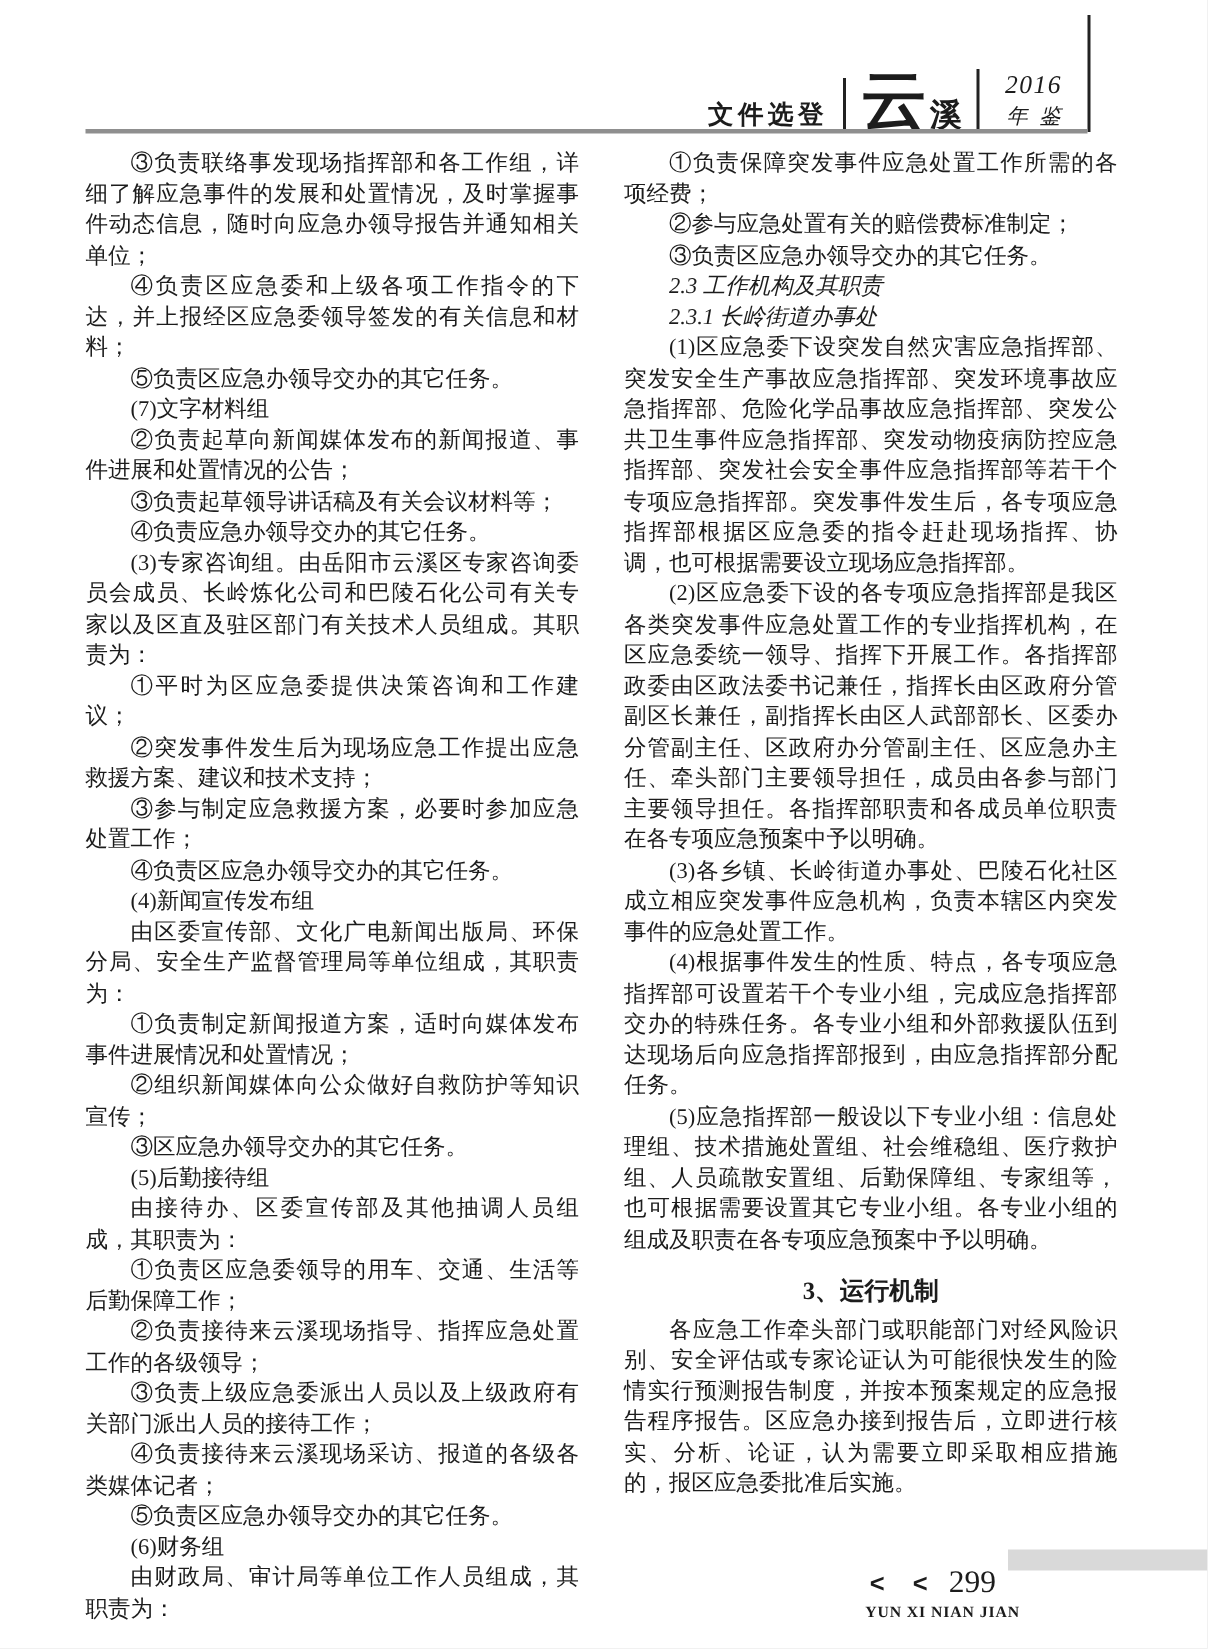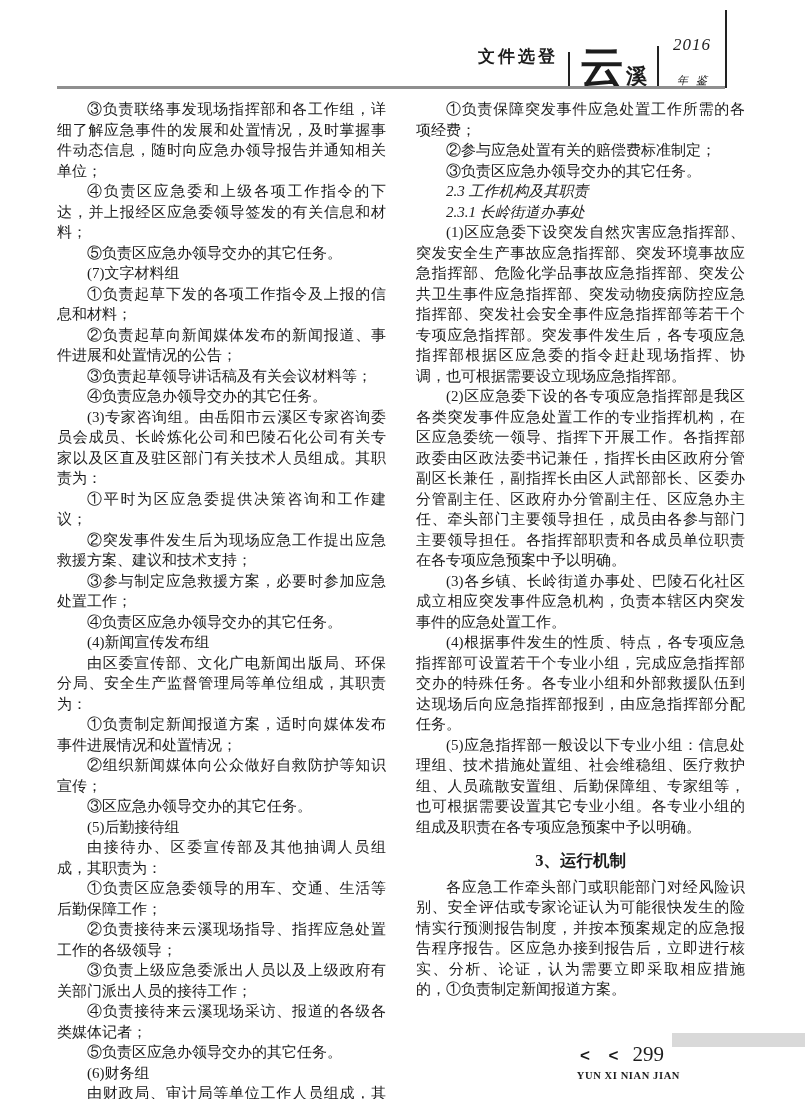--- a/index.html
+++ b/index.html
@@ -22,21 +22,21 @@
     height: 50px;
     display: flex;
     align-items: flex-end;
     gap: 10px;
   }
   .header-section {
     font-family: "Liberation Sans", "DejaVu Sans", sans-serif;
     font-weight: bold;
     font-size: 17px;
     letter-spacing: 3px;
-    padding-bottom: 20px;
+    padding-bottom: 0;
     white-space: nowrap;
   }
   .vbar { width: 2px; background: #222; height: 36px; }
   .vbar.mid { height: 42px; }
   .vbar.tall { height: 78px; }
   .brand { display: flex; align-items: flex-end; padding-bottom: 0; white-space: nowrap; }
   .brand-big {
     font-size: 44px;
     font-weight: bold;
     line-height: 40px;
@@ -49,21 +49,21 @@
   }
   .yearblock {
     display: flex;
     flex-direction: column;
     align-items: center;
     line-height: 1.1;
     padding-bottom: 2px;
     font-style: italic;
   }
   .year-num { font-size: 17px; letter-spacing: 1px; }
-  .year-label { font-size: 11px; letter-spacing: 8px; margin-top: 19px; white-space: nowrap; text-indent: 8px; }
+  .year-label { font-size: 14px; letter-spacing: 8px; margin-top: 4px; white-space: nowrap; text-indent: 8px; }
   .header-rule {
     position: absolute;
     left: 57px;
     top: 86px;
     width: 668px;
     height: 3px;
     background: #8f8f8f;
   }
 
   
@@ -154,21 +154,20 @@
     <span class="vbar tall"></span>
   </div>
   <div class="header-rule"></div>
 
   <div class="columns">
     <div class="col" id="left-col">
         <p class="body">③负责联络事发现场指挥部和各工作组，详细了解应急事件的发展和处置情况，及时掌握事件动态信息，随时向应急办领导报告并通知相关单位；</p>
         <p class="body">④负责区应急委和上级各项工作指令的下达，并上报经区应急委领导签发的有关信息和材料；</p>
         <p class="body">⑤负责区应急办领导交办的其它任务。</p>
         <p class="body">(7)文字材料组</p>
-        <p class="body">①负责起草下发的各项工作指令及上报的信息和材料；</p>
         <p class="body">②负责起草向新闻媒体发布的新闻报道、事件进展和处置情况的公告；</p>
         <p class="body">③负责起草领导讲话稿及有关会议材料等；</p>
         <p class="body">④负责应急办领导交办的其它任务。</p>
         <p class="body">(3)专家咨询组。由岳阳市云溪区专家咨询委员会成员、长岭炼化公司和巴陵石化公司有关专家以及区直及驻区部门有关技术人员组成。其职责为：</p>
         <p class="body">①平时为区应急委提供决策咨询和工作建议；</p>
         <p class="body">②突发事件发生后为现场应急工作提出应急救援方案、建议和技术支持；</p>
         <p class="body">③参与制定应急救援方案，必要时参加应急处置工作；</p>
         <p class="body">④负责区应急办领导交办的其它任务。</p>
         <p class="body">(4)新闻宣传发布组</p>
         <p class="body">由区委宣传部、文化广电新闻出版局、环保分局、安全生产监督管理局等单位组成，其职责为：</p>
@@ -190,21 +189,21 @@
         <p class="body">②参与应急处置有关的赔偿费标准制定；</p>
         <p class="body">③负责区应急办领导交办的其它任务。</p>
         <p class="subhead">2.3 工作机构及其职责</p>
         <p class="subhead">2.3.1 长岭街道办事处</p>
         <p class="body">(1)区应急委下设突发自然灾害应急指挥部、突发安全生产事故应急指挥部、突发环境事故应急指挥部、危险化学品事故应急指挥部、突发公共卫生事件应急指挥部、突发动物疫病防控应急指挥部、突发社会安全事件应急指挥部等若干个专项应急指挥部。突发事件发生后，各专项应急指挥部根据区应急委的指令赶赴现场指挥、协调，也可根据需要设立现场应急指挥部。</p>
         <p class="body">(2)区应急委下设的各专项应急指挥部是我区各类突发事件应急处置工作的专业指挥机构，在区应急委统一领导、指挥下开展工作。各指挥部政委由区政法委书记兼任，指挥长由区政府分管副区长兼任，副指挥长由区人武部部长、区委办分管副主任、区政府办分管副主任、区应急办主任、牵头部门主要领导担任，成员由各参与部门主要领导担任。各指挥部职责和各成员单位职责在各专项应急预案中予以明确。</p>
         <p class="body">(3)各乡镇、长岭街道办事处、巴陵石化社区成立相应突发事件应急机构，负责本辖区内突发事件的应急处置工作。</p>
         <p class="body">(4)根据事件发生的性质、特点，各专项应急指挥部可设置若干个专业小组，完成应急指挥部交办的特殊任务。各专业小组和外部救援队伍到达现场后向应急指挥部报到，由应急指挥部分配任务。</p>
         <p class="body">(5)应急指挥部一般设以下专业小组：信息处理组、技术措施处置组、社会维稳组、医疗救护组、人员疏散安置组、后勤保障组、专家组等，也可根据需要设置其它专业小组。各专业小组的组成及职责在各专项应急预案中予以明确。</p>
         <p class="heading">3、运行机制</p>
-        <p class="body">各应急工作牵头部门或职能部门对经风险识别、安全评估或专家论证认为可能很快发生的险情实行预测报告制度，并按本预案规定的应急报告程序报告。区应急办接到报告后，立即进行核实、分析、论证，认为需要立即采取相应措施的，①负责制定新闻报道方案。</p>
+        <p class="body">各应急工作牵头部门或职能部门对经风险识别、安全评估或专家论证认为可能很快发生的险情实行预测报告制度，并按本预案规定的应急报告程序报告。区应急办接到报告后，立即进行核实、分析、论证，认为需要立即采取相应措施的，报区应急委批准后实施。</p>
       </div>
   </div>
 
   <div class="footer">
     <div class="footer-row">
       <span class="page-indicator">
         <span class="arrows">&lt; &lt;</span>
         <span class="page-num">299</span>
       </span>
       <span class="footer-bar"></span>

